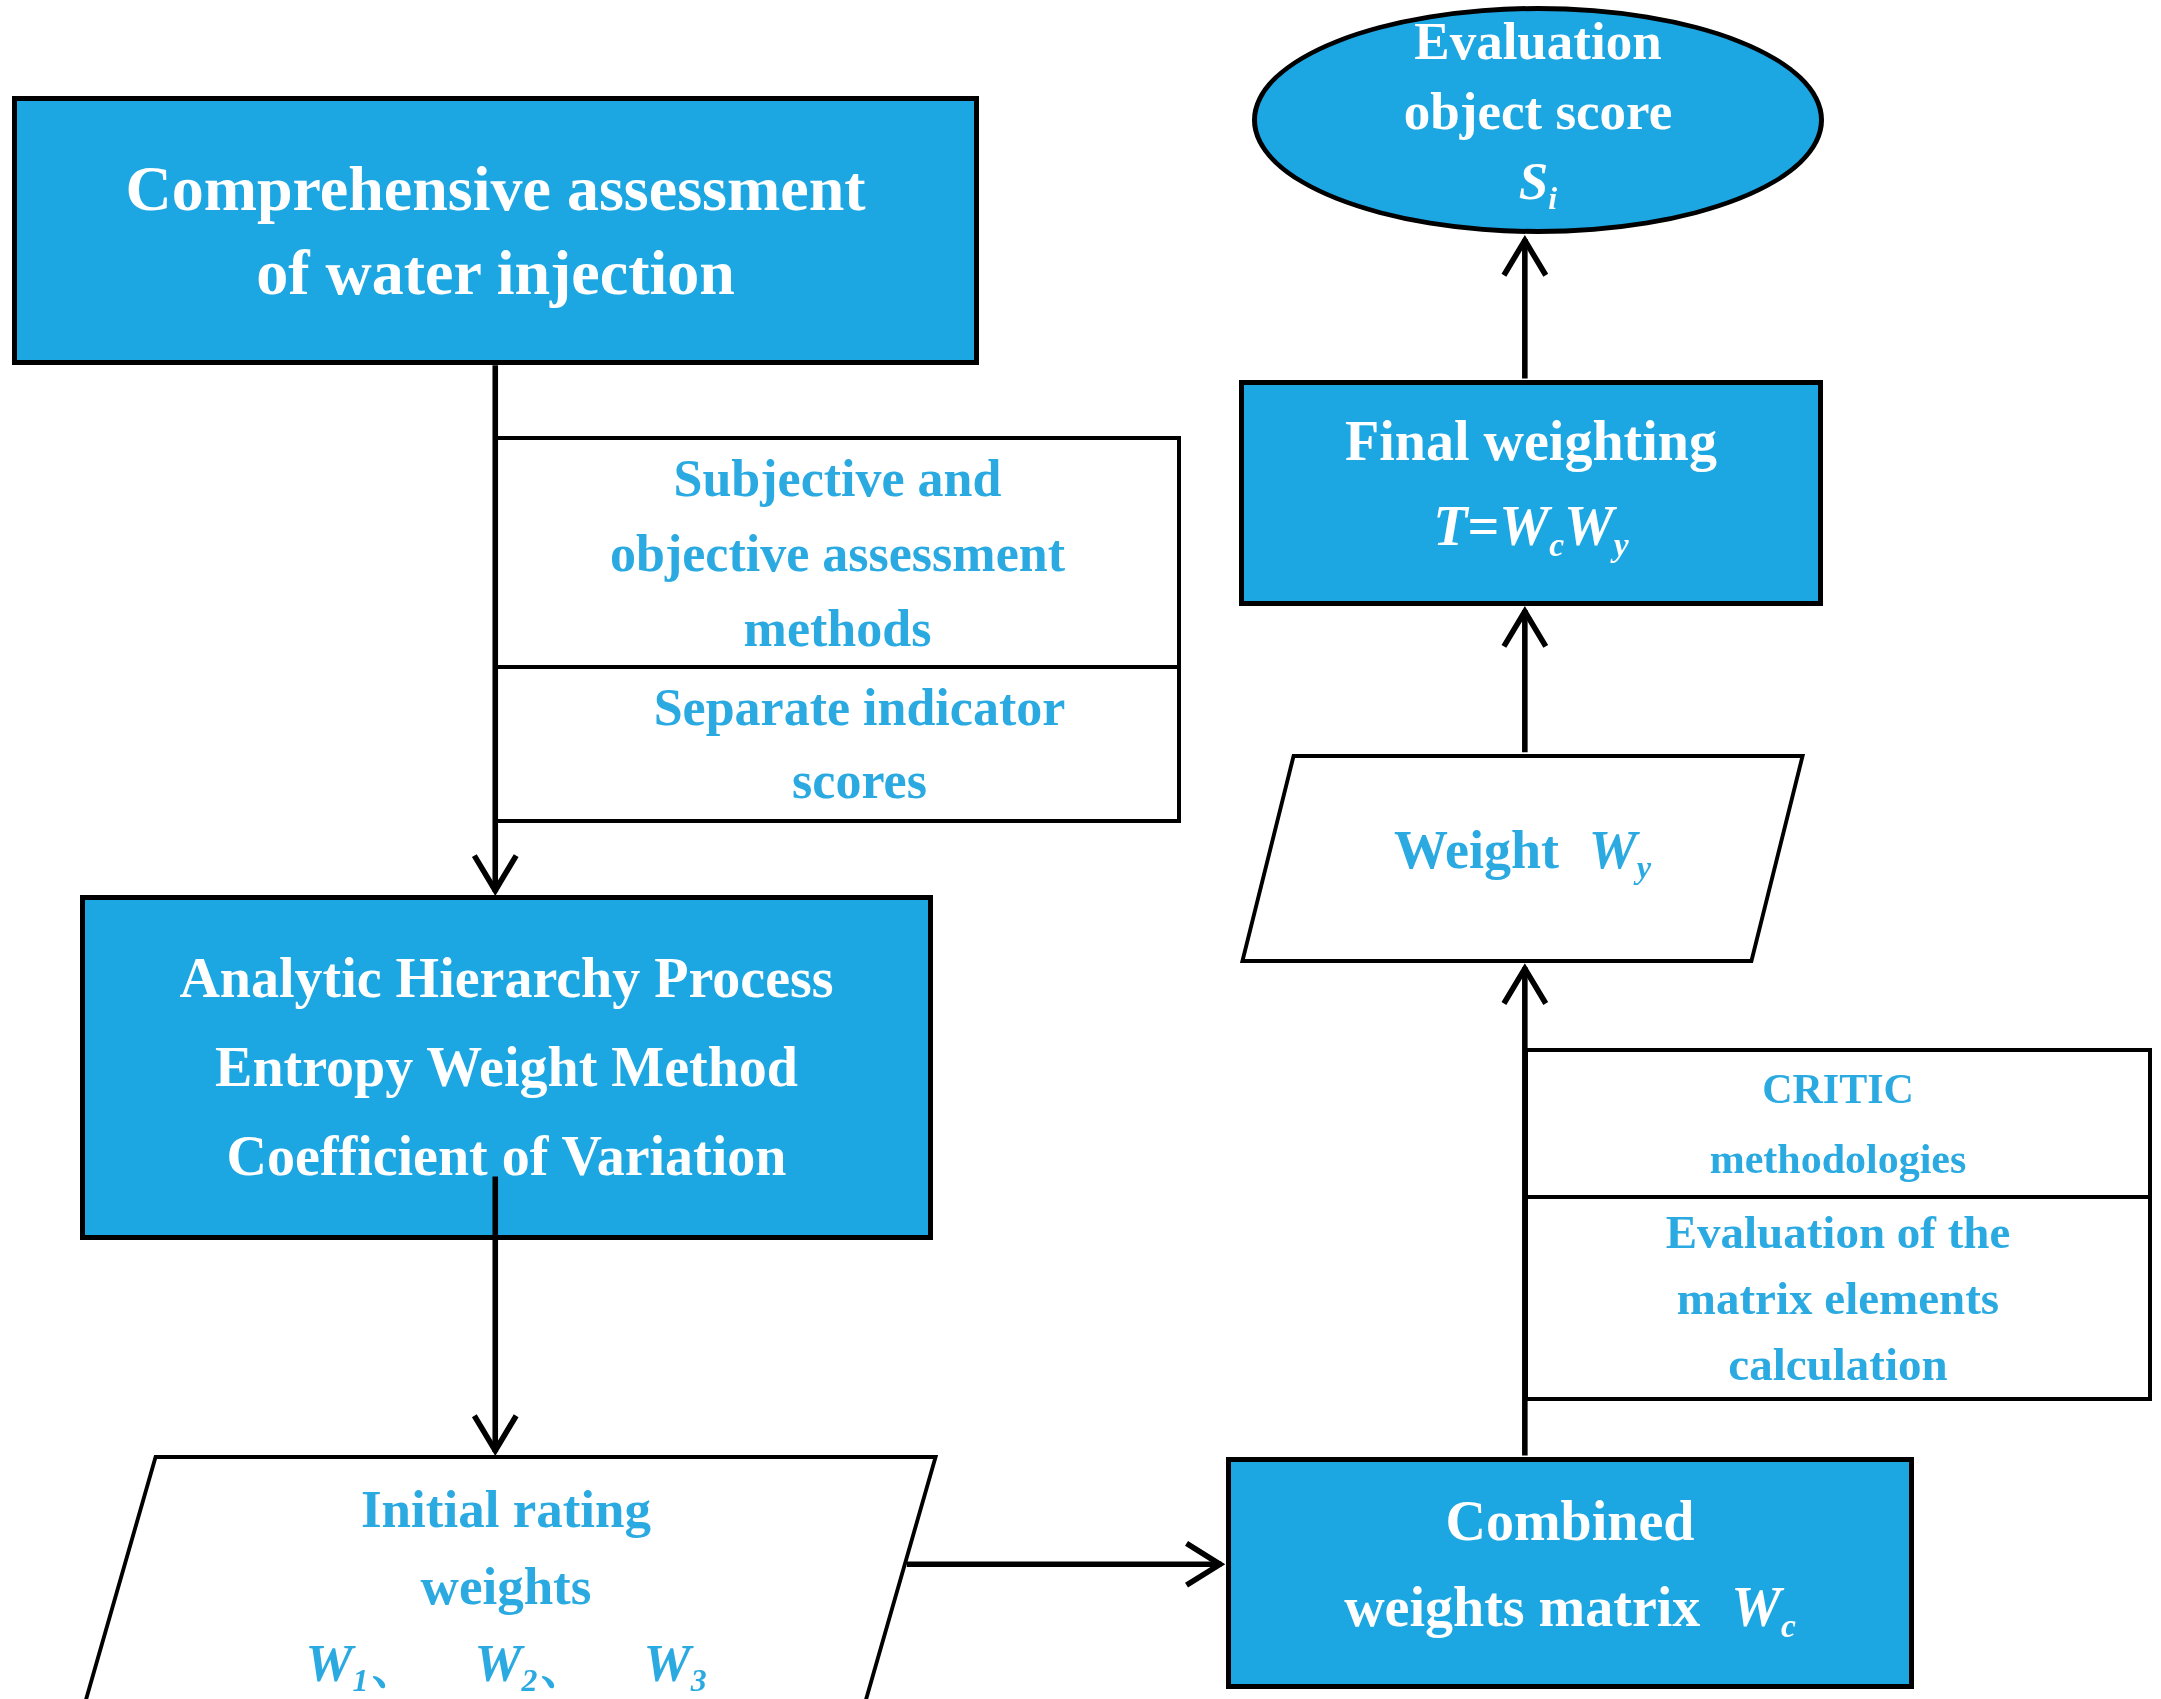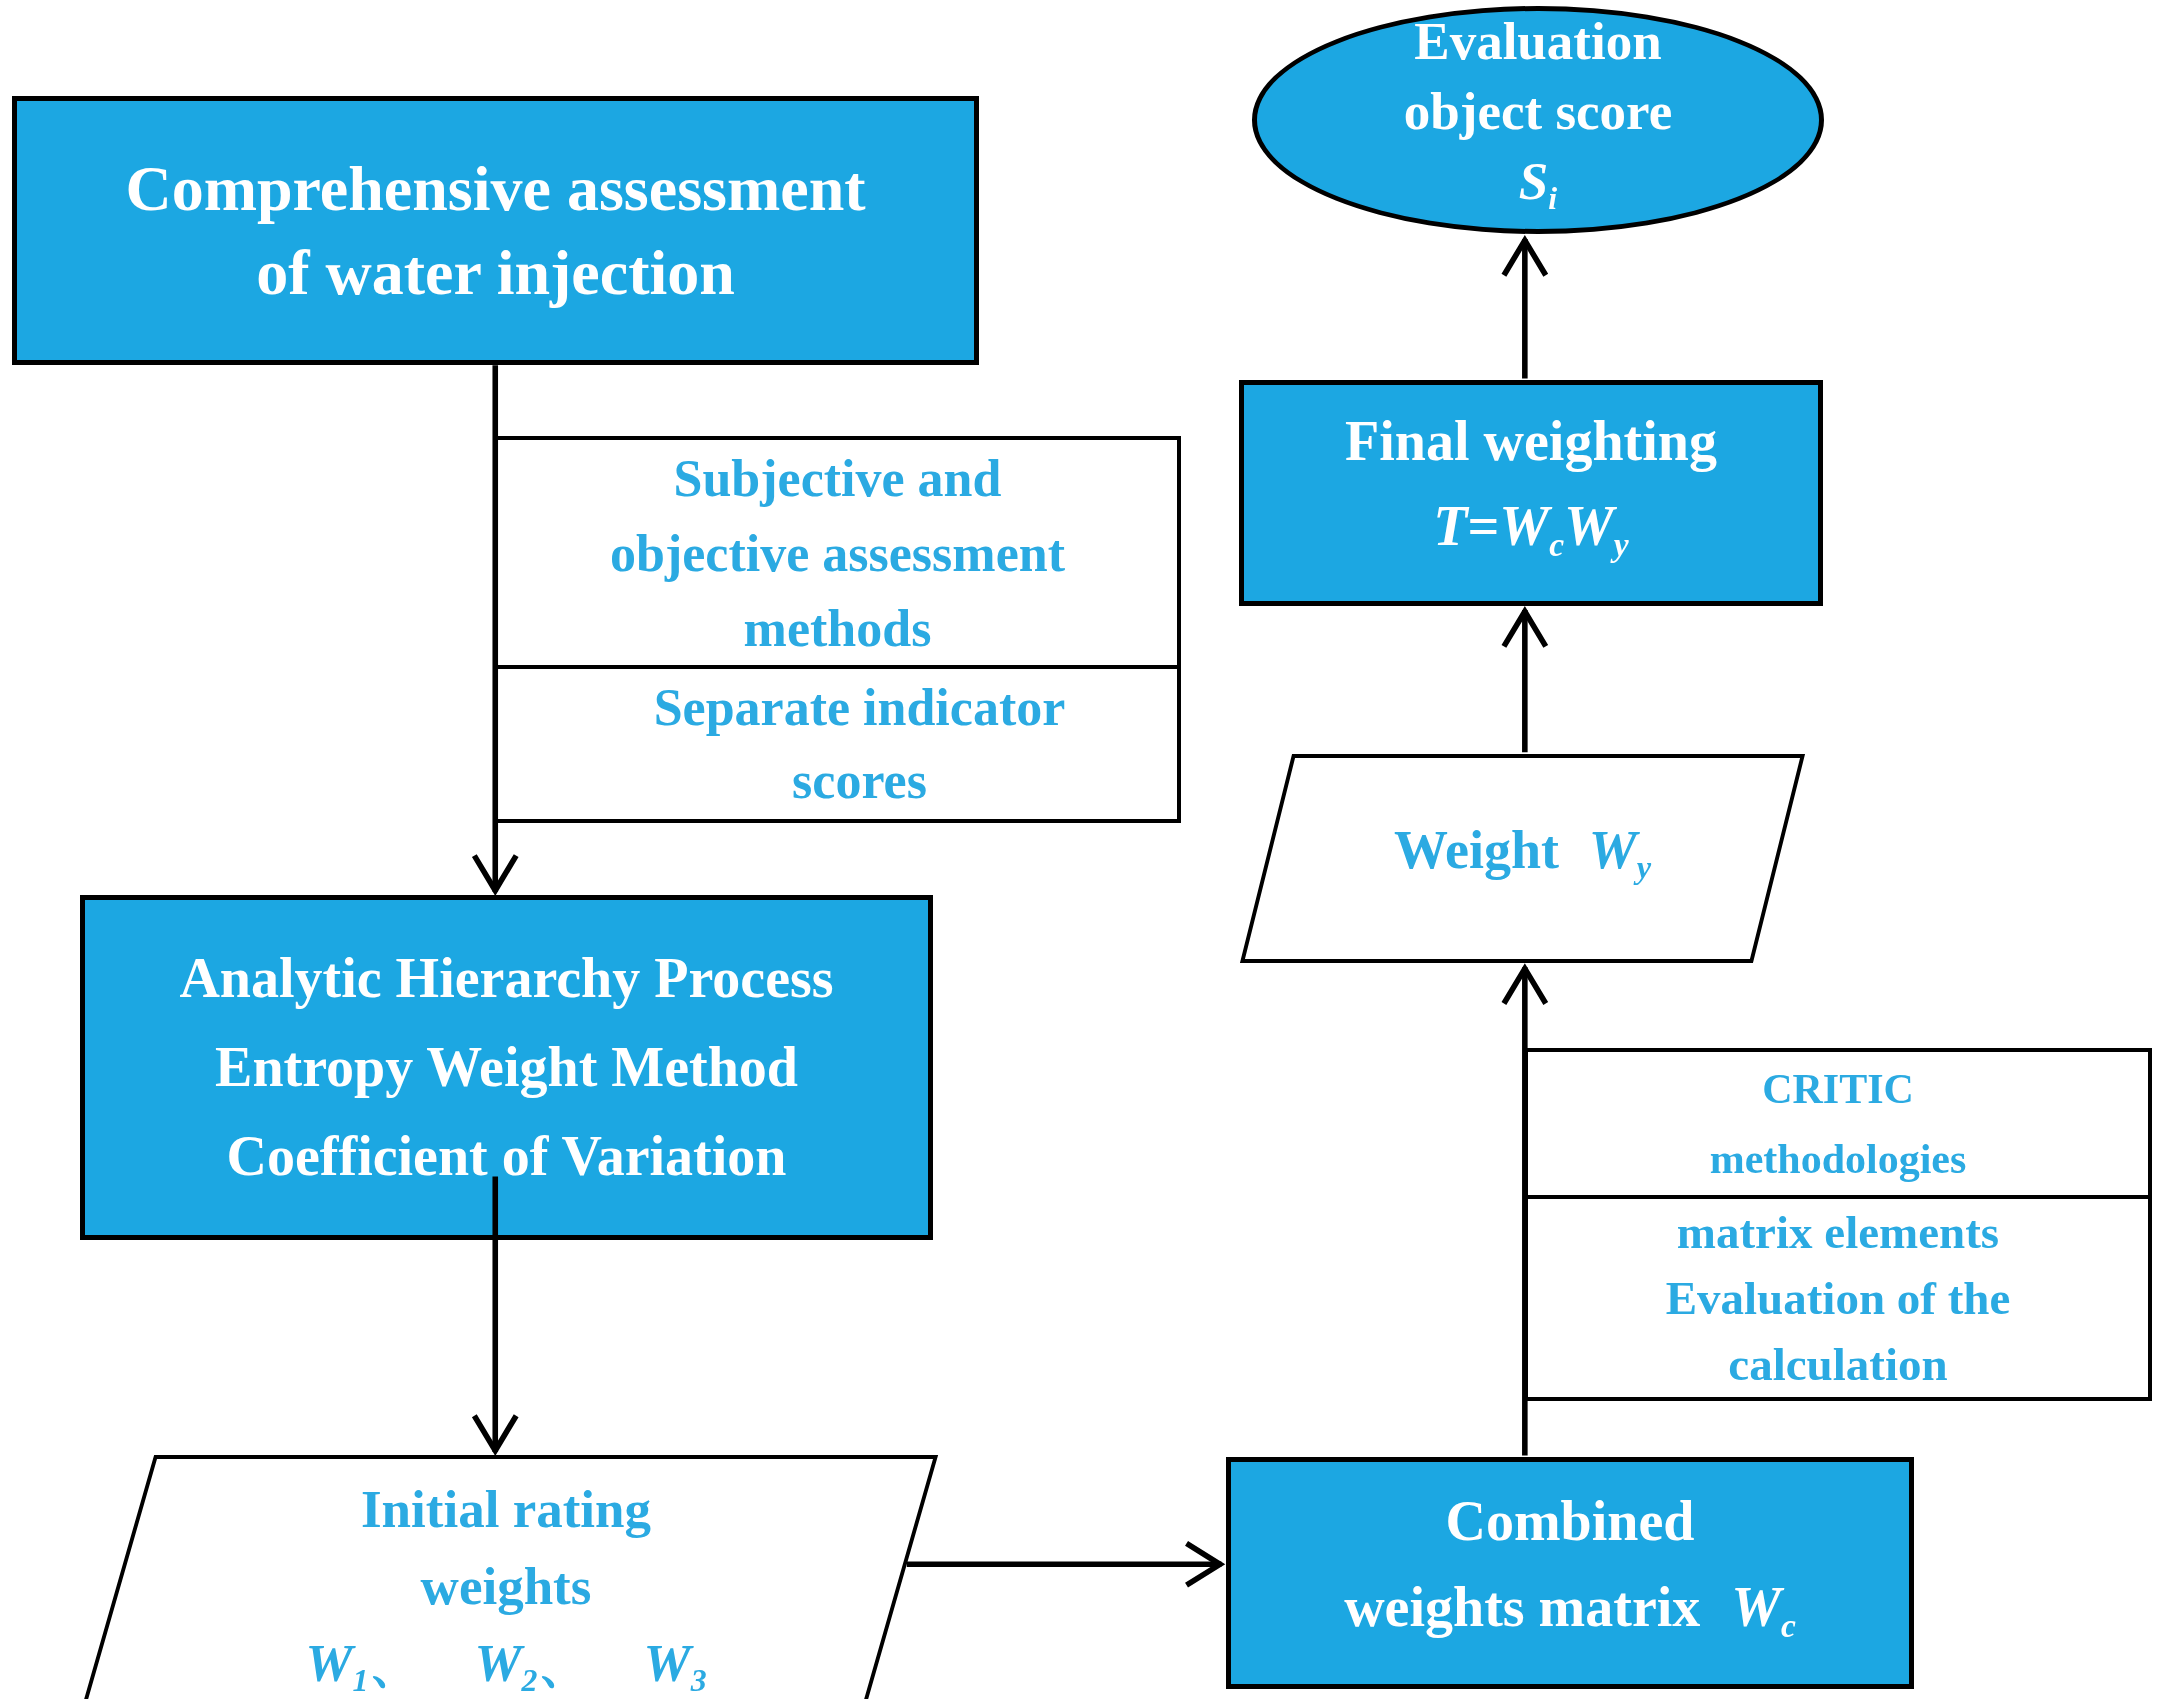--- a/index.html
+++ b/index.html
@@ -125,22 +125,22 @@
   <div class="node blue-box" id="combined">
     <div>Combined</div>
     <div class="line"><span>weights matrix</span><span class="mi gap">W</span><span class="msub">c</span></div>
   </div>
 
   <div class="node white-box" id="critic">
     <div>CRITIC</div>
     <div>methodologies</div>
   </div>
   <div class="node white-box" id="evaluation">
+    <div>Evaluation of the</div>
     <div>matrix elements</div>
-    <div>Evaluation of the</div>
     <div>calculation</div>
   </div>
 
   <div class="para" id="para-wy">
     <div class="para-bg skew14"></div>
     <div class="para-content">
       <div class="line"><span>Weight</span><span class="mi gap">W</span><span class="msub">y</span></div>
     </div>
   </div>
 

